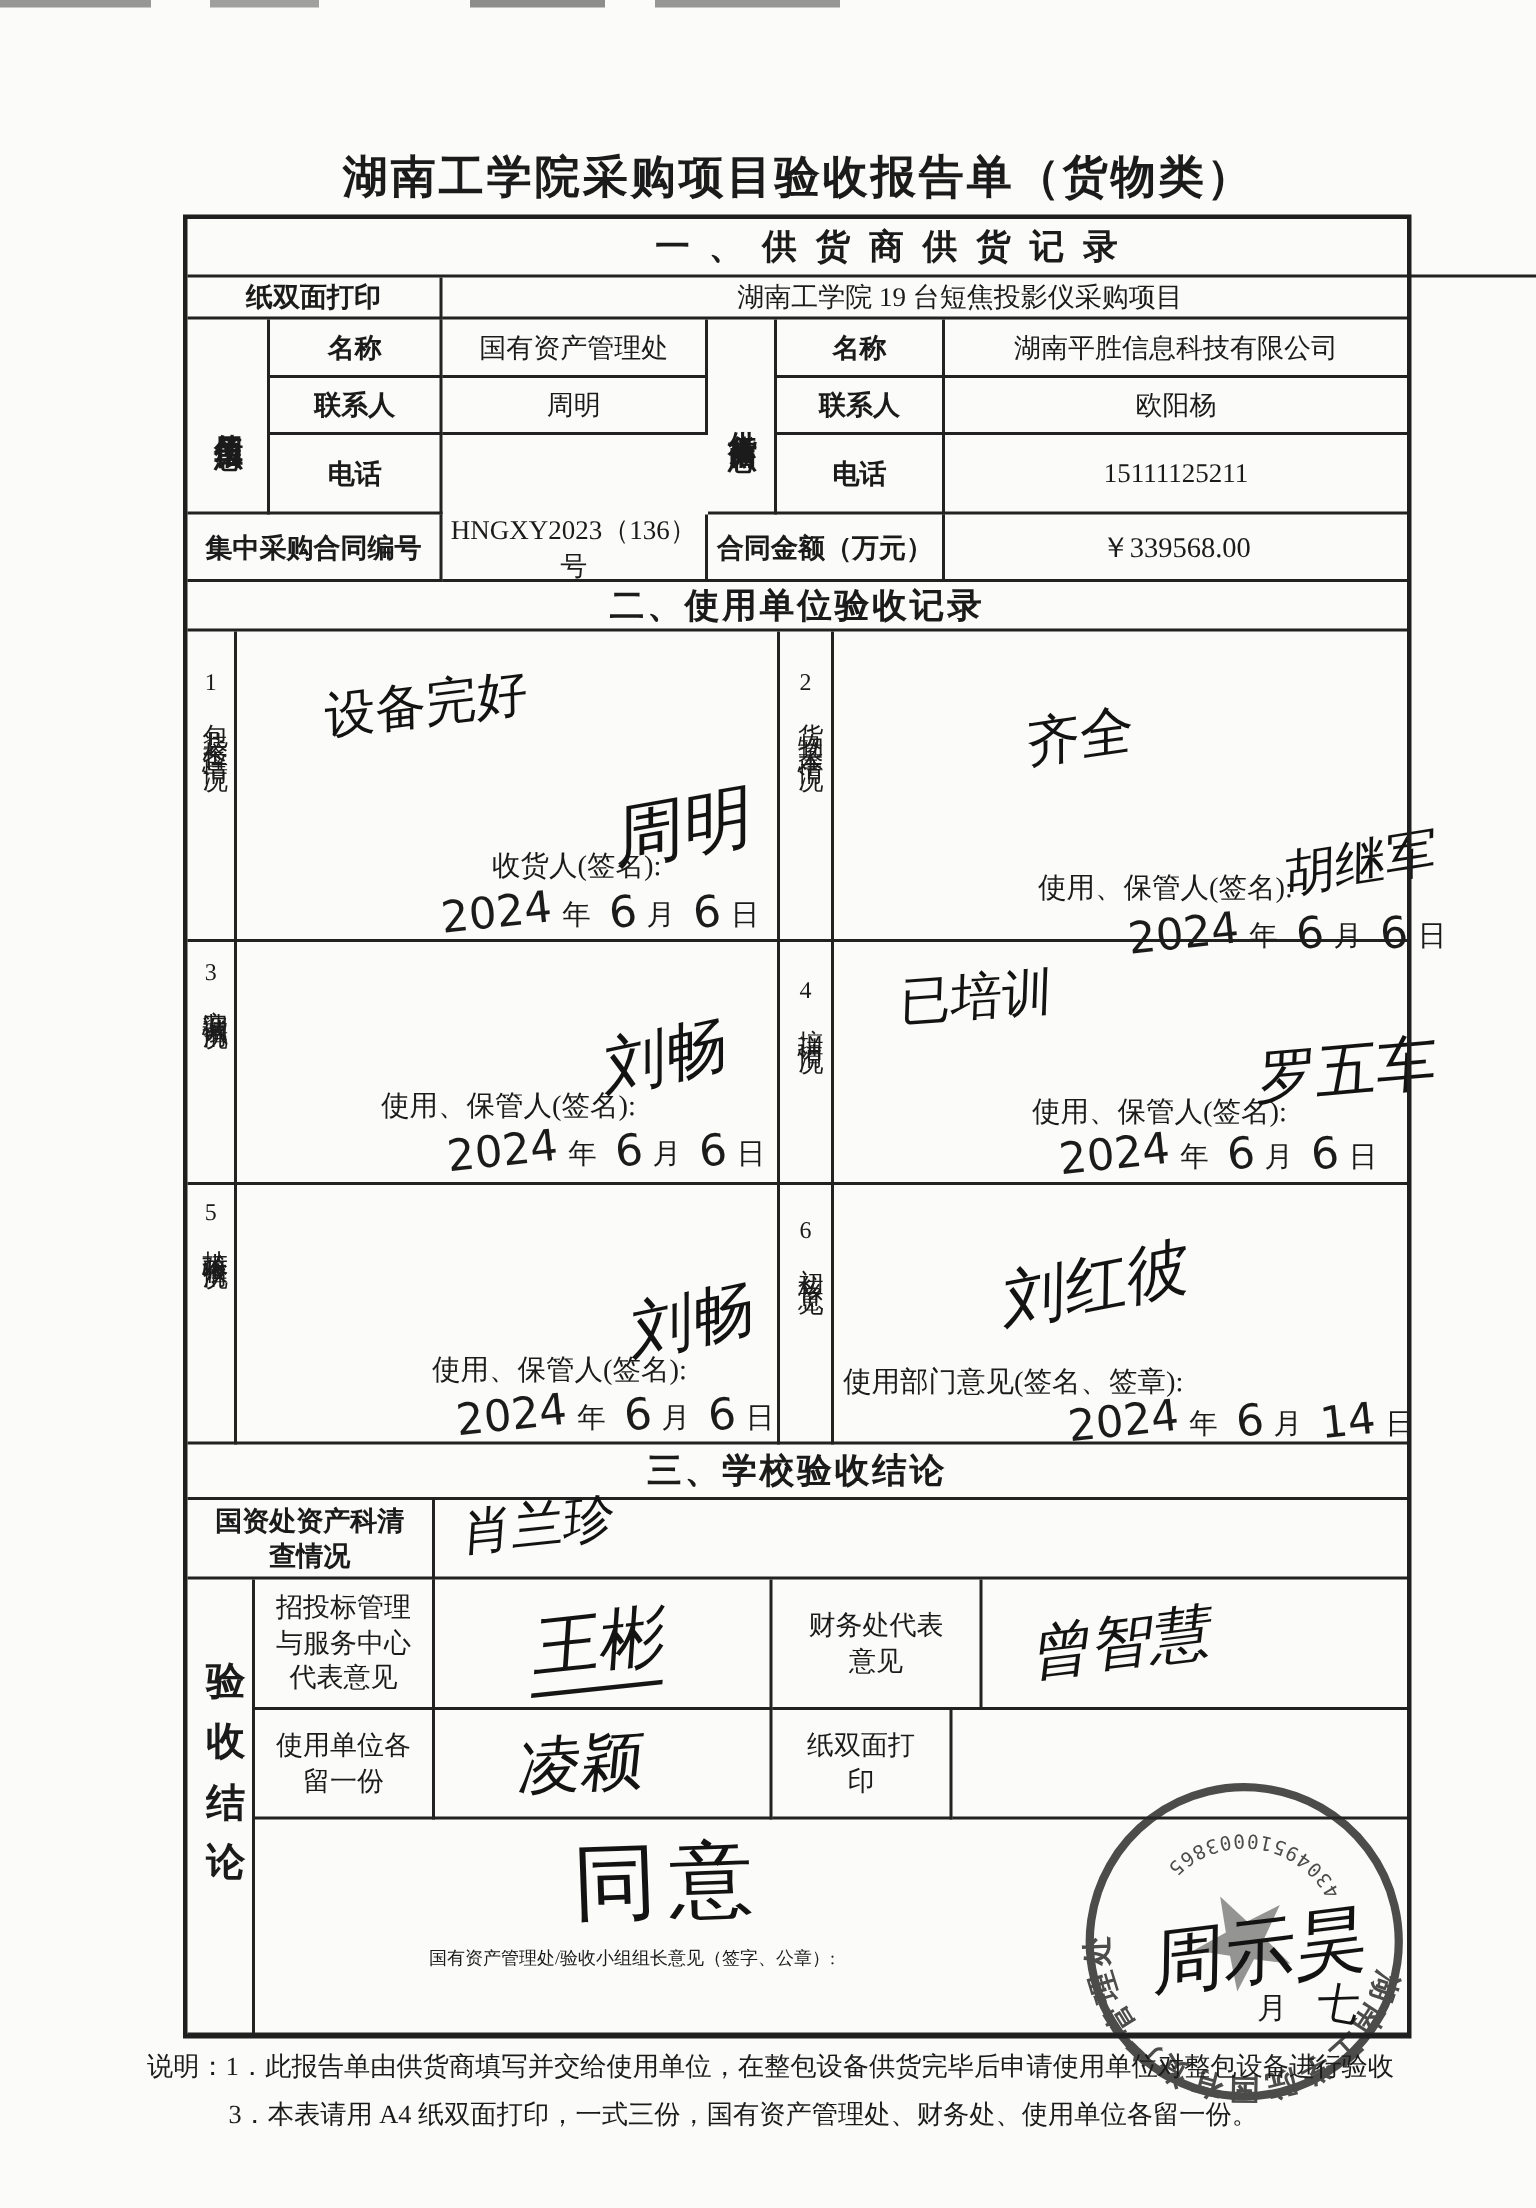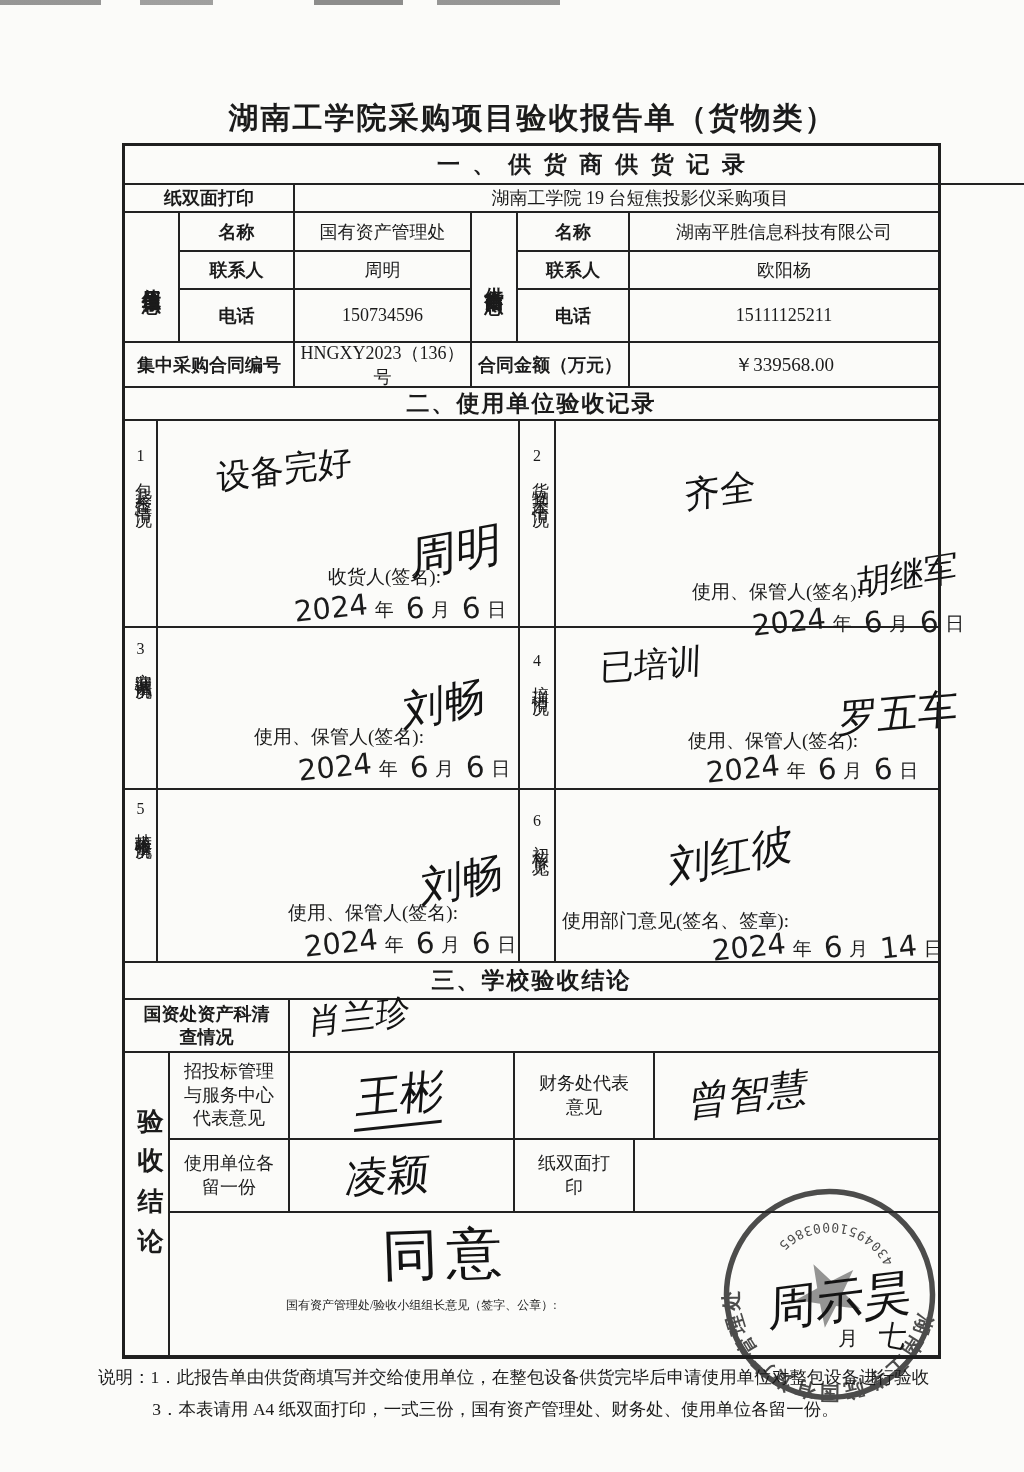--- a/index.html
+++ b/index.html
@@ -37,21 +37,20 @@
   <div class="cell center song" style="left:295px;top:185px;width:645px;height:28px;font-size:18px;padding-left:47px;">湖南工学院 19 台短焦投影仪采购项目</div>
 
   <div class="cell center" style="left:125px;top:213px;width:55px;height:130px;">
     <span class="v hei" style="font-size:19px;letter-spacing:1px;">使用单位信息</span>
   </div>
   <div class="cell center hei" style="left:180px;top:213px;width:115px;height:39px;font-size:18px;">名称</div>
   <div class="cell center song" style="left:295px;top:213px;width:177px;height:39px;font-size:18px;">国有资产管理处</div>
   <div class="cell center hei" style="left:180px;top:252px;width:115px;height:38px;font-size:18px;">联系人</div>
   <div class="cell center song" style="left:295px;top:252px;width:177px;height:38px;font-size:18px;">周明</div>
   <div class="cell center hei" style="left:180px;top:290px;width:115px;height:53px;font-size:18px;">电话</div>
-  <div class="cell center song" style="left:295px;top:290px;width:177px;height:53px;font-size:18px;">150734596</div>
 
   <div class="cell center" style="left:472px;top:213px;width:46px;height:130px;">
     <span class="v hei" style="font-size:19px;letter-spacing:2px;">供货商信息</span>
   </div>
   <div class="cell center hei" style="left:518px;top:213px;width:112px;height:39px;font-size:18px;">名称</div>
   <div class="cell center song" style="left:630px;top:213px;width:310px;height:39px;font-size:18px;">湖南平胜信息科技有限公司</div>
   <div class="cell center hei" style="left:518px;top:252px;width:112px;height:38px;font-size:18px;">联系人</div>
   <div class="cell center song" style="left:630px;top:252px;width:310px;height:38px;font-size:18px;">欧阳杨</div>
   <div class="cell center hei" style="left:518px;top:290px;width:112px;height:53px;font-size:18px;">电话</div>
   <div class="cell center song" style="left:630px;top:290px;width:310px;height:53px;font-size:18px;">15111125211</div>

